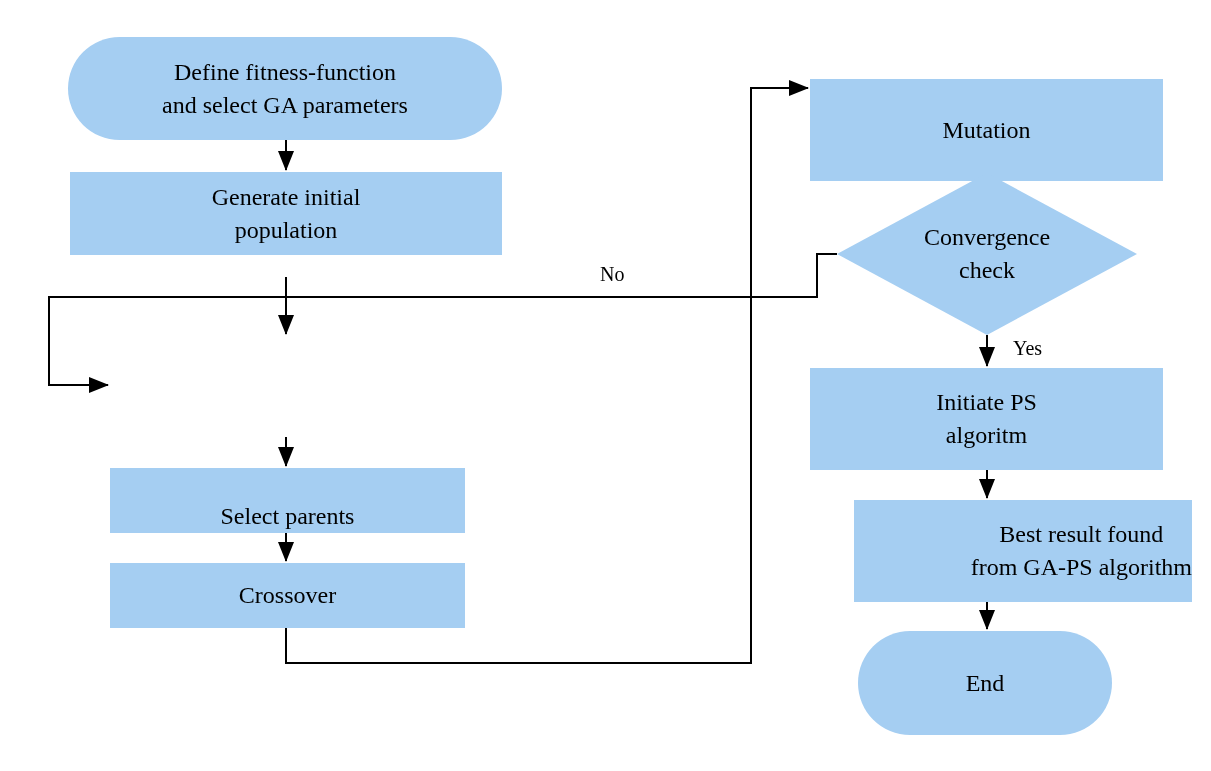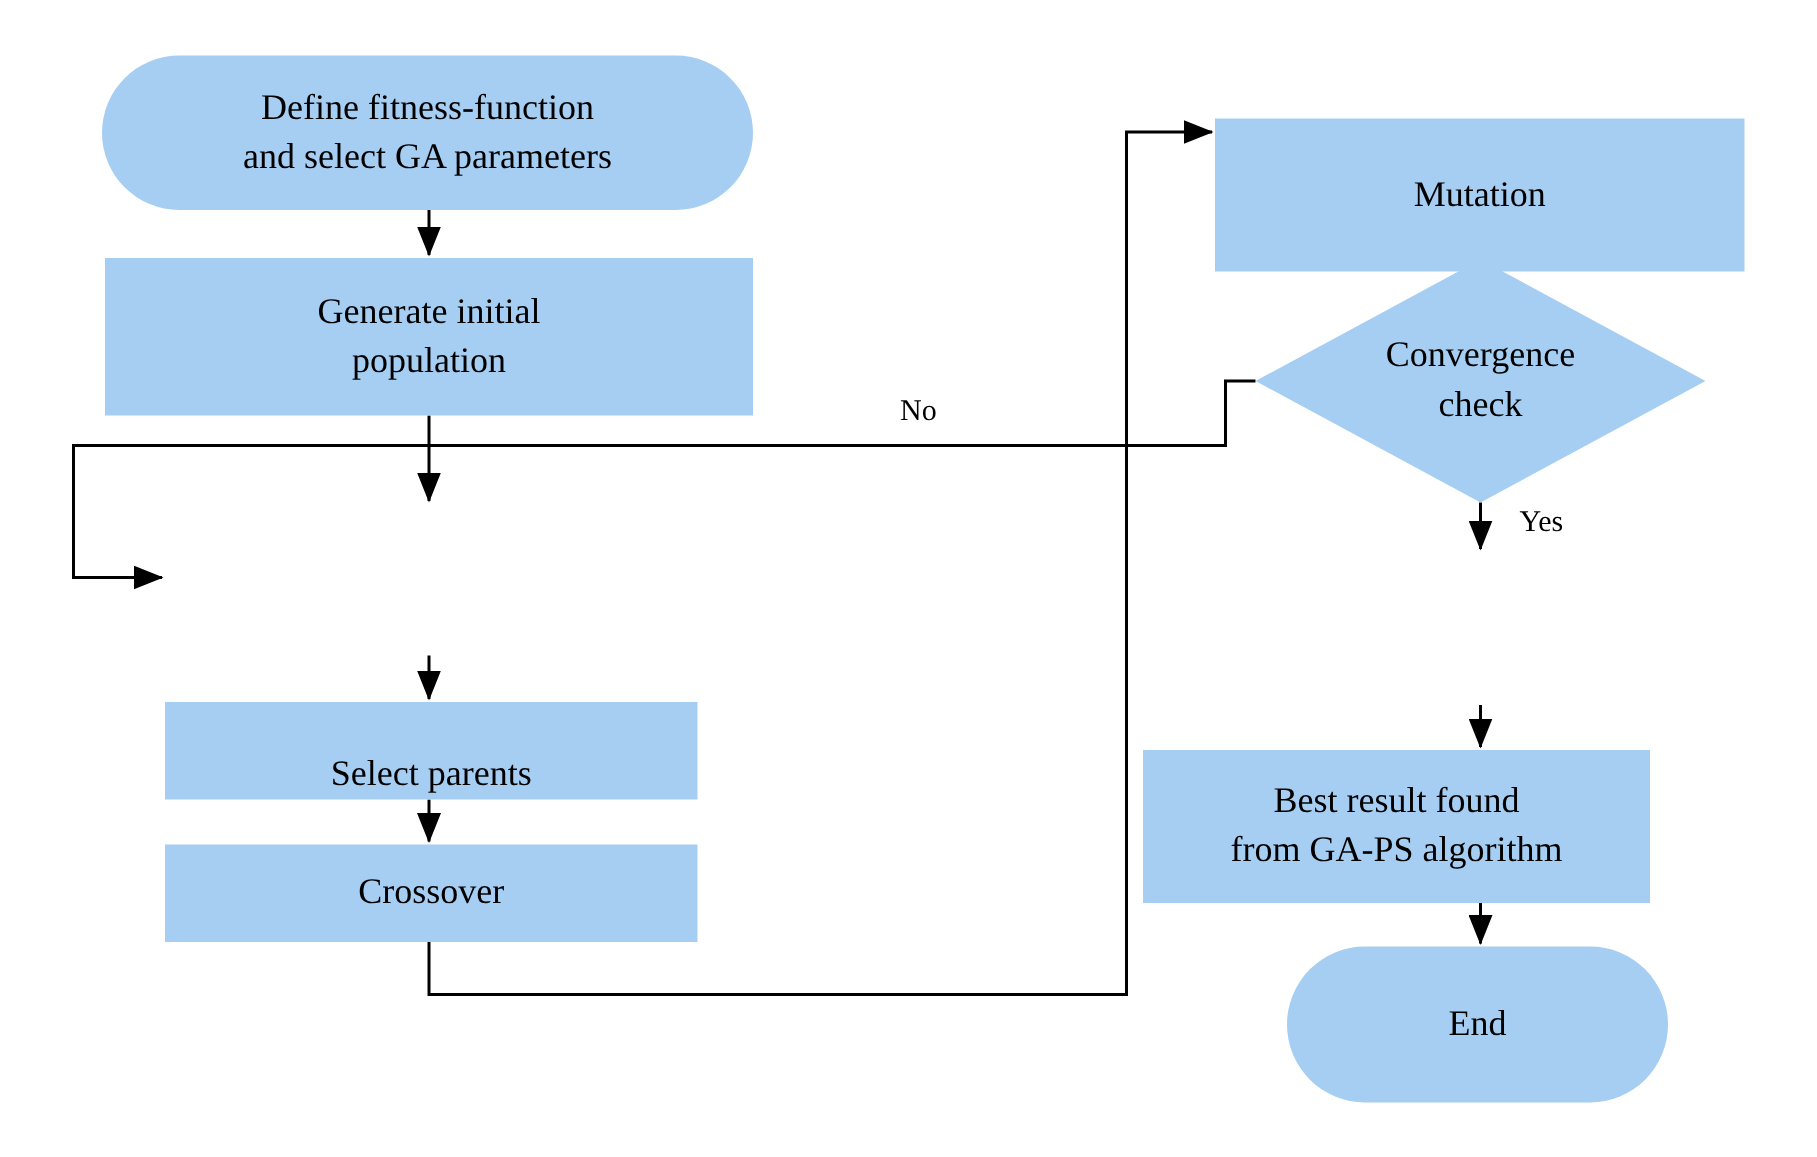--- a/index.html
+++ b/index.html
@@ -32,28 +32,28 @@
   .diamond{
     background:transparent;
   }
   .diamond .diamond-fill{
     position:absolute;left:0;top:0;width:100%;height:100%;
     background:var(--node-fill);
     clip-path:polygon(50% 0%,100% 50%,50% 100%,0% 50%);
   }
   .diamond .label{position:relative;}
   .n-define{left:68px;top:37px;width:434px;height:103px;}
-  .n-generate{left:70px;top:172px;width:432px;height:105px;}
+  .n-generate{left:70px;top:172px;width:432px;height:83px;}
   .n-fitness{left:110px;top:336px;width:355px;height:101px;}
   .n-parents{left:110px;top:468px;width:355px;height:65px;align-items:flex-end;}
   .n-crossover{left:110px;top:563px;width:355px;height:65px;}
   .n-mutation{left:810px;top:39px;width:353px;height:102px;margin-top:40px;}
   .n-convergence{left:837px;top:173px;width:300px;height:162px;}
   .n-initiate{left:810px;top:368px;width:353px;height:102px;}
-  .n-best{left:762px;top:500px;width:338px;height:102px;}
+  .n-best{left:854px;top:500px;width:338px;height:102px;justify-content:flex-end;}
   .n-end{left:858px;top:631px;width:254px;height:104px;text-align:center;}
   .edge-label{
     position:absolute;
     font-size:20px;line-height:28px;
   }
   .l-no{left:600px;top:260px;}
   .l-yes{left:1013px;top:334px;}
 </style>
 </head>
 <body>
@@ -100,20 +100,24 @@
   <div class="node n-mutation">
     <span class="label">Mutation</span>
   </div>
 
   <div class="node diamond n-convergence">
     <span class="diamond-fill"></span>
     <span class="label">Convergence
 check</span>
   </div>
 
+  <div class="node n-initiate">
+    <span class="label">Initiate PS
+algoritm</span>
+  </div>
 
   <div class="node n-best">
     <span class="label">Best result found
 from GA-PS algorithm</span>
   </div>
 
   <div class="node stadium n-end">
     <span class="label">End</span>
   </div>
 

